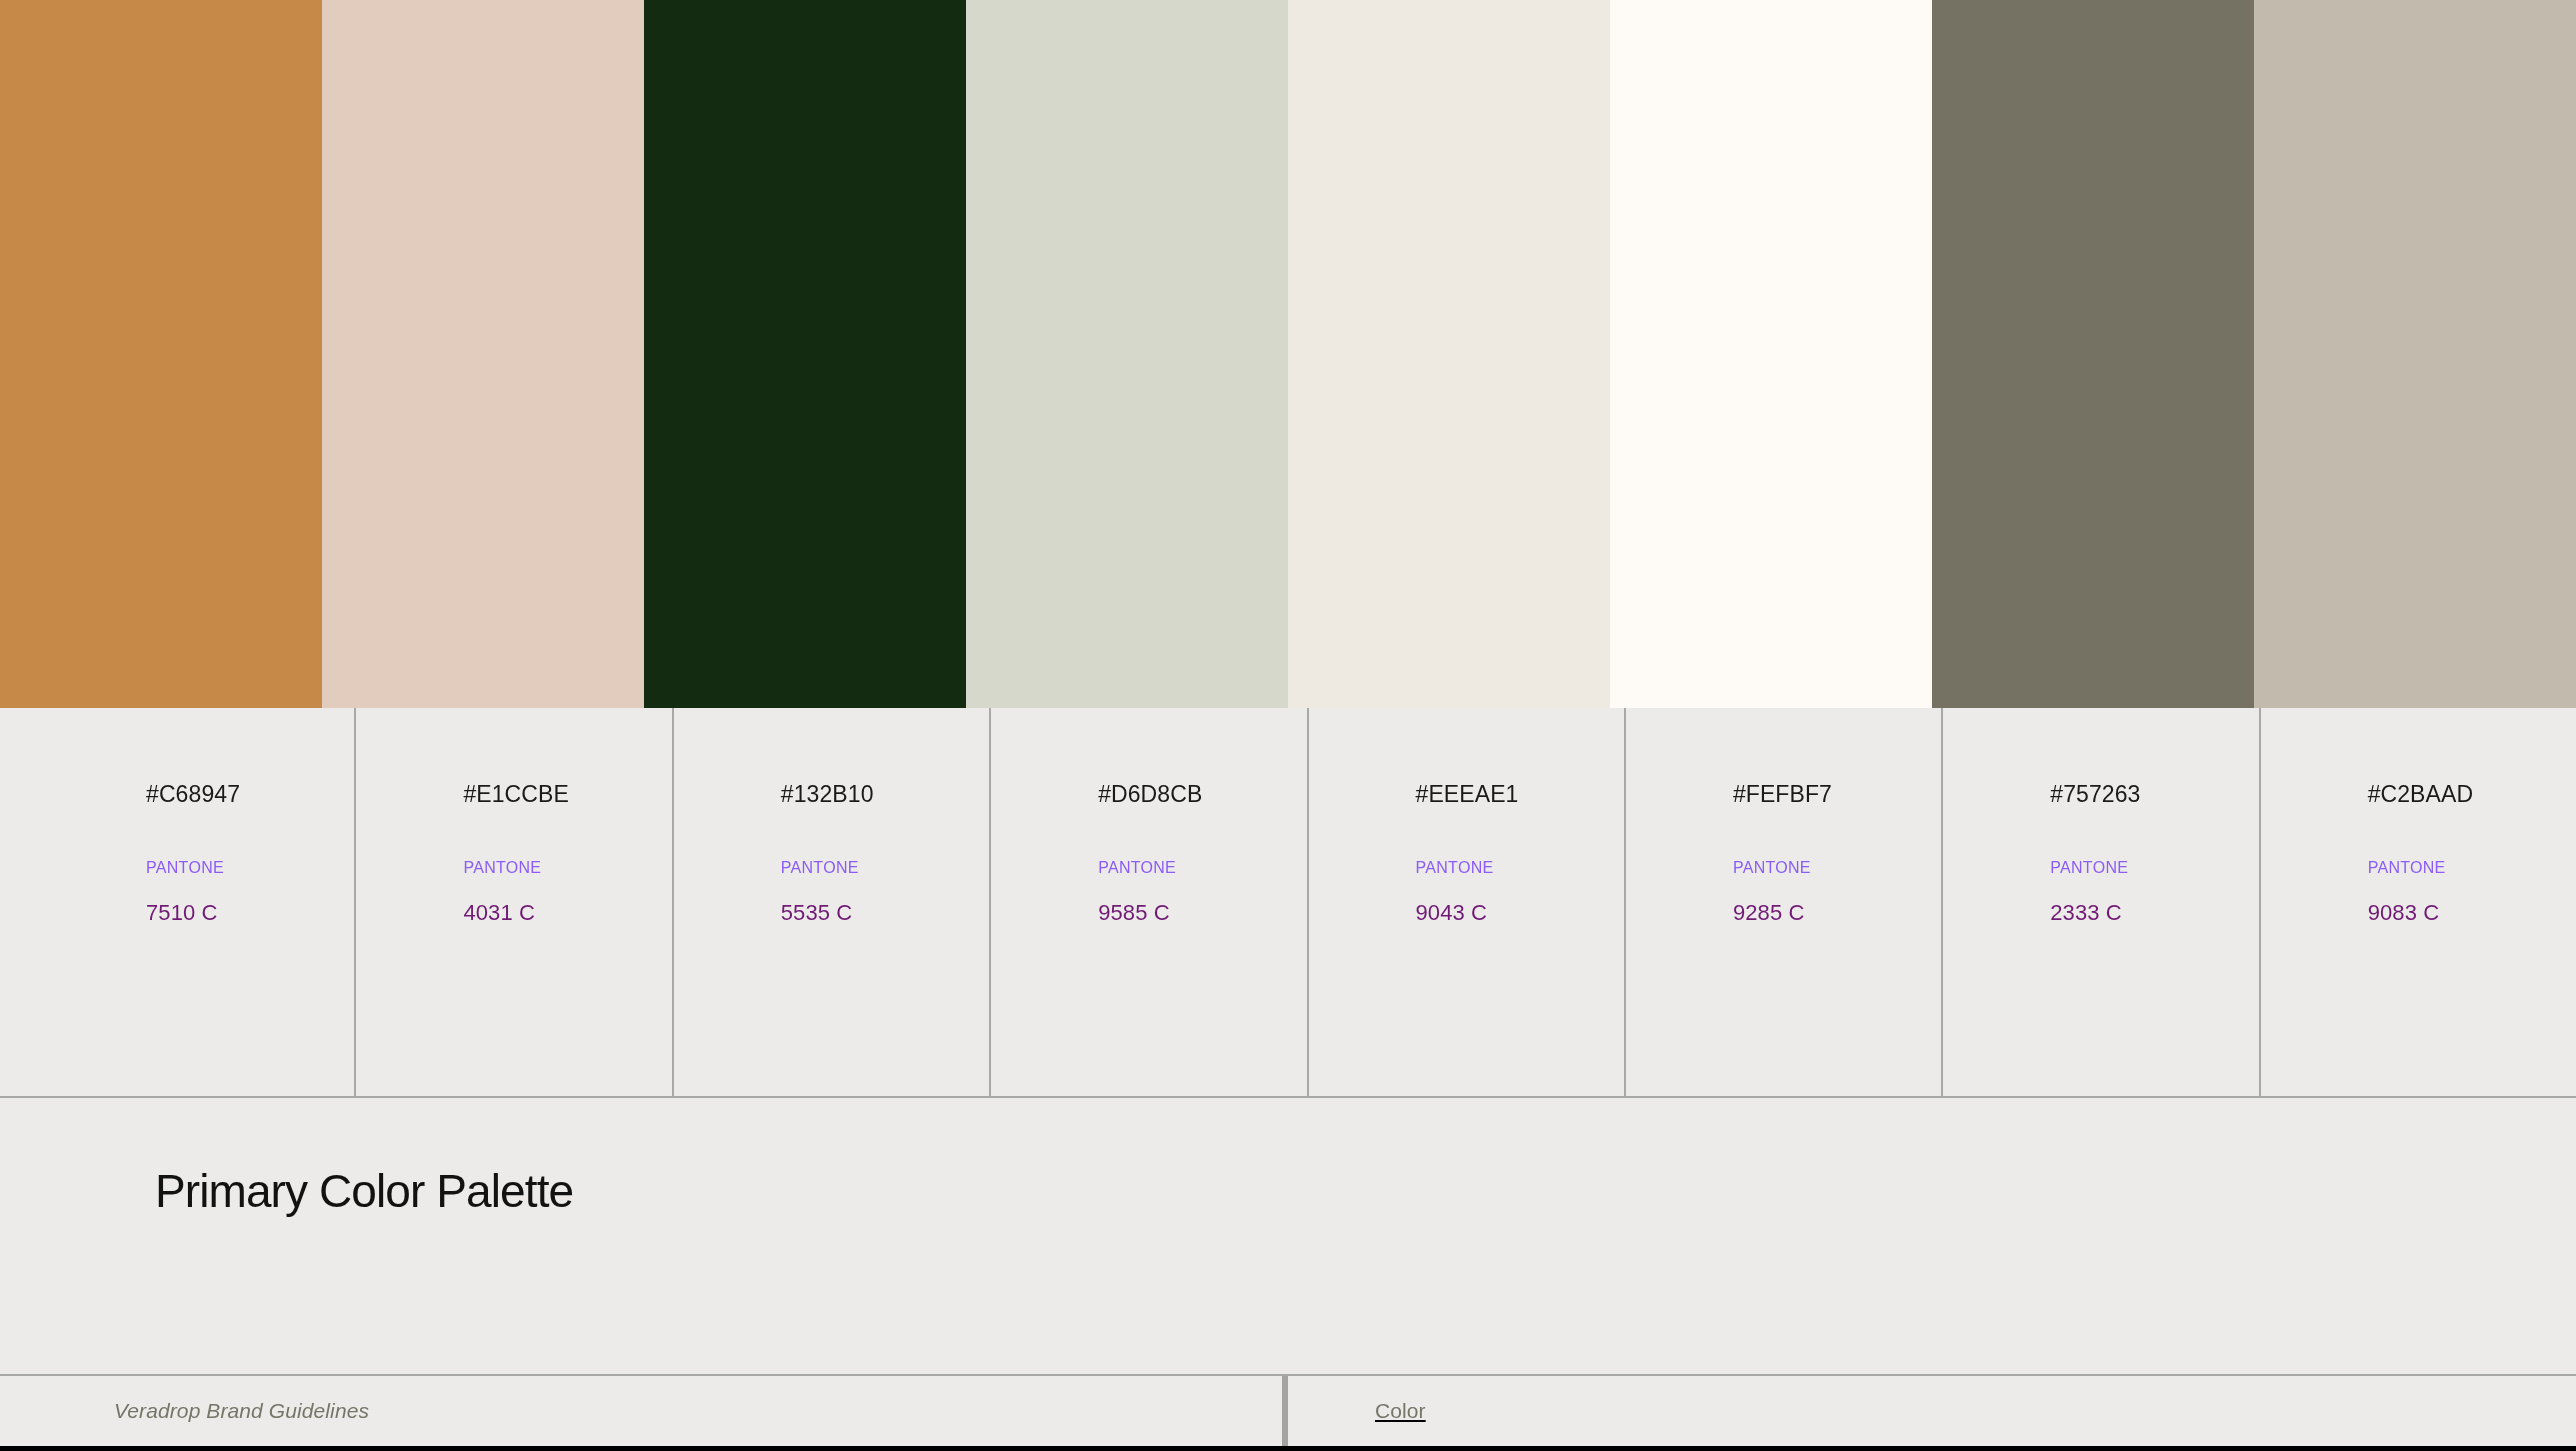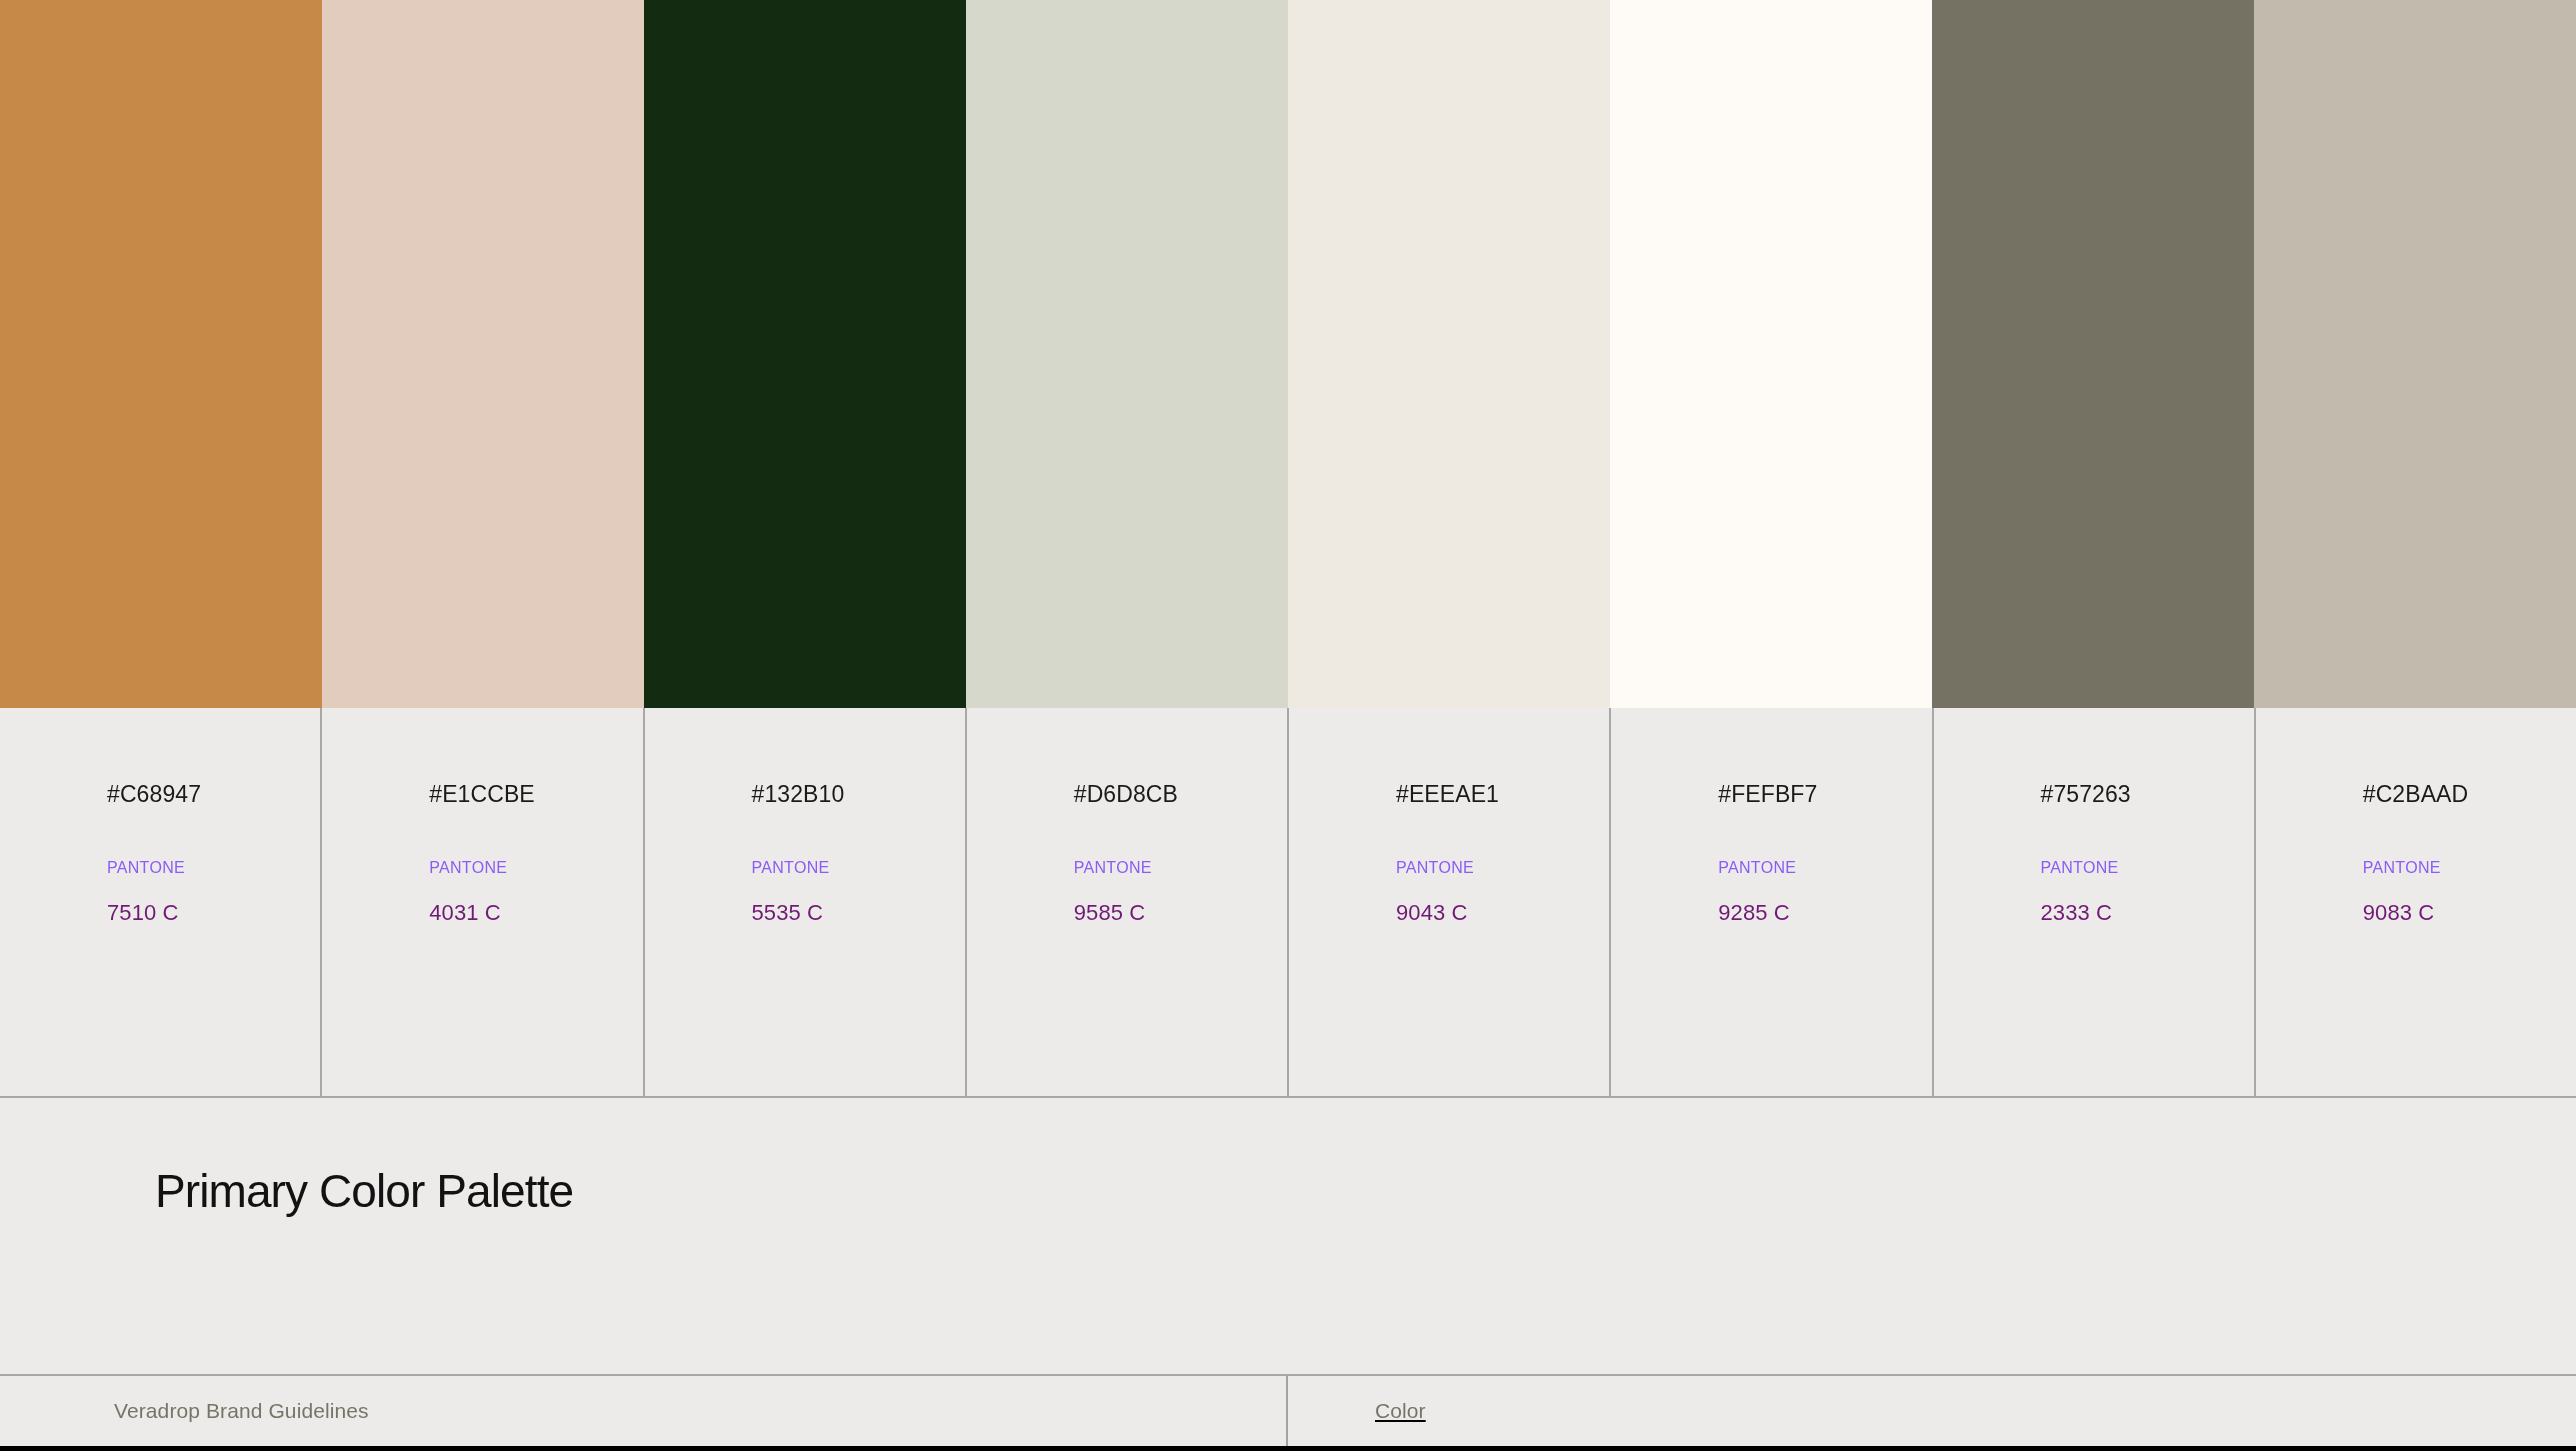--- a/index.html
+++ b/index.html
@@ -27,20 +27,21 @@
   }
 
   
   #label-strip {
     display: flex;
     width: 2576px;
     height: 390px;
     background: #ECEBE9;
     border-bottom: 2px solid #A8A8A6;
     box-sizing: border-box;
+    padding-left: 39px;
   }
   .label-cell {
     flex: 1 1 0;
     height: 100%;
     box-sizing: border-box;
     border-right: 2px solid #A8A8A6;
     padding-left: 107px;
     padding-top: 75px;
     position: relative;
   }
@@ -102,21 +103,22 @@
   }
   .footer-cell {
     height: 100%;
     box-sizing: border-box;
     display: flex;
     align-items: center;
     padding-left: 114px;
   }
   .footer-left {
     width: 1288px;
-    border-right: 2px solid #a3a3a3;
+    border-right: 6px solid #a3a3a3;
+    font-style: italic;
   }
   .footer-right {
     width: 1288px;
     padding-left: 87px;
     text-decoration: underline;
   }
   .footer-text {
     font-size: 21px;
     font-weight: 400;
     color: #777468;

